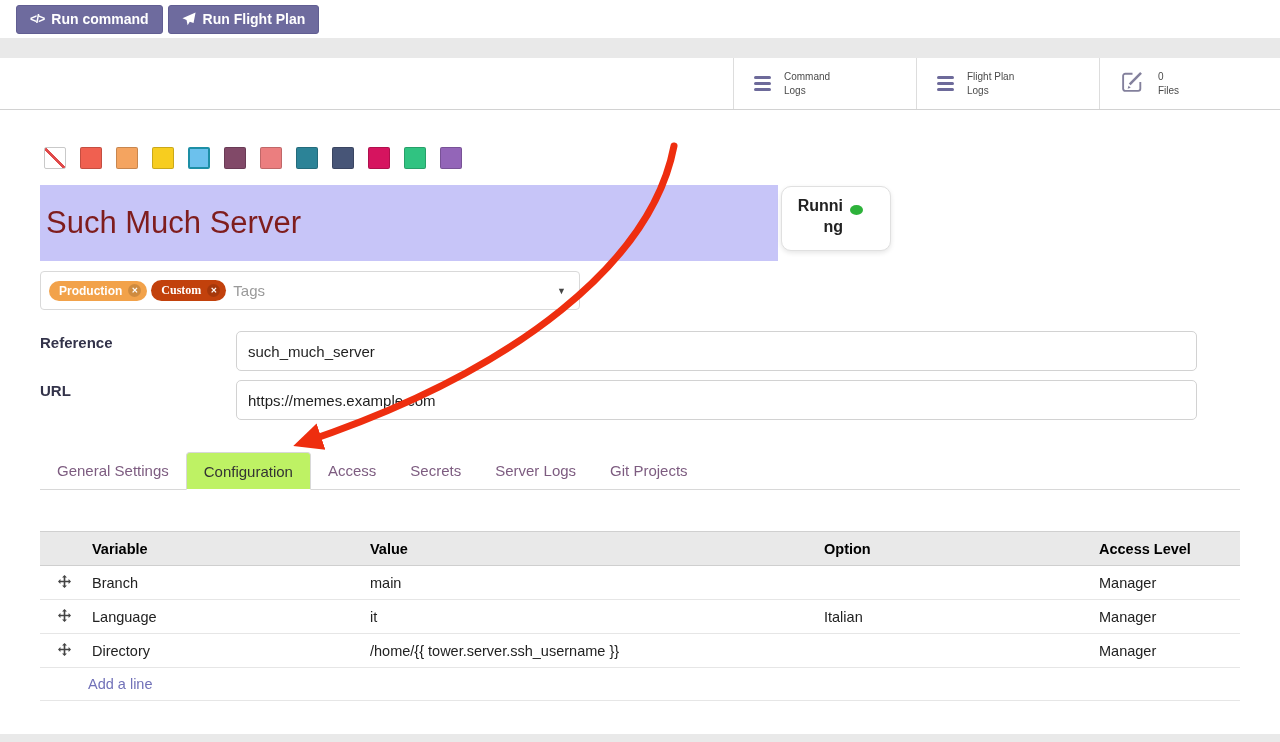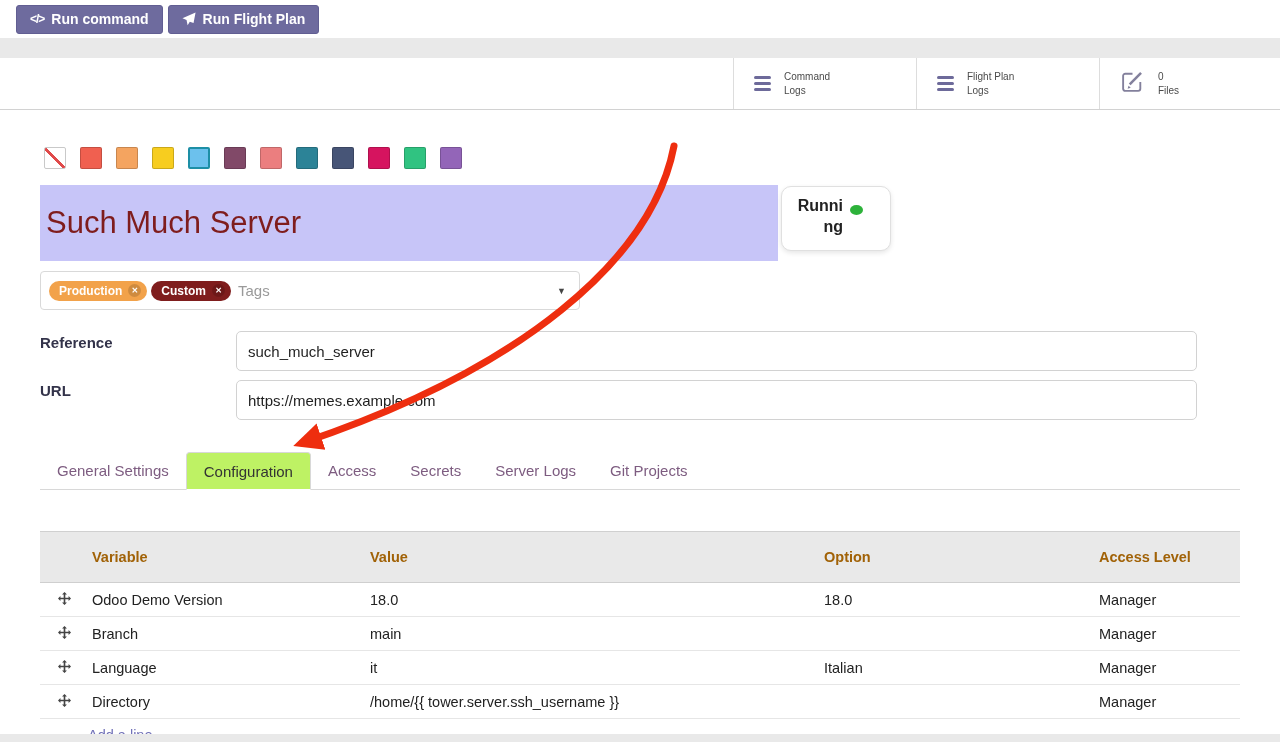--- a/index.html
+++ b/index.html
@@ -70,22 +70,22 @@
   
   .tabs { position:absolute; left:40px; top:452px; width:1200px; height:38px;
           border-bottom:1px solid #d8d8d8; display:flex; }
   .tab { padding:0 17px; line-height:37px; font-size:15px; color:#7d5c80; cursor:pointer; white-space:nowrap; }
   .tab.active { background:#bef264; border:1px solid #d8d8d8; border-bottom:1px solid #fff;
                 border-radius:4px 4px 0 0; color:#333; margin-bottom:-1px; }
 
   
   .table-wrap { position:absolute; left:40px; top:531px; width:1200px; }
   table { border-collapse:collapse; width:100%; font-size:14.5px; color:#222; table-layout:fixed; }
-  thead th { background:#e9e9e9; font-weight:700; text-align:left; height:51px; padding:0 4px;
-             border-top:1px solid #d0d0d0; border-bottom:1px solid #cfcfcf; color:#a16207;margin-left:12px; }
+  thead th { background:#e9e9e9; font-weight:700; text-align:left; height:34px; padding:0 4px;
+             border-top:1px solid #d0d0d0; border-bottom:1px solid #cfcfcf; color:#000000;margin-left:12px; }
   tbody td { height:34px; border-bottom:1px solid #e6e6e6; padding:0 4px; overflow:hidden; white-space:nowrap; }
   td.handle, th.handle { text-align:center; padding:0; }
   .drag-ic { display:inline-block; vertical-align:middle; }
   .add-line { height:33px; line-height:33px; padding-left:48px; color:#7171b8; font-size:14.5px;
               border-bottom:1px solid #e6e6e6; cursor:pointer; }
 
   .bottom-strip { position:absolute; left:0; right:0; top:734px; height:8px; background:#e9e9e9; }
 
   
   .arrow-overlay { position:absolute; left:0; top:0; width:1280px; height:742px;
@@ -172,21 +172,21 @@
 <div class="status-card">
   <span class="status-text">Running</span>
   <span class="status-dot" style="background: rgb(45, 178, 58);"></span>
 </div>
 
 <div class="tags-box">
   <span class="tag-pill" style="background: rgb(242, 162, 74);">
     <span>Production</span>
     <span class="tag-x">✕</span>
   </span>
-  <span class="tag-pill" style="background: #7f1d1d;">
+  <span class="tag-pill" style="background: #c2410c; font-family: Liberation Serif, serif;">
     <span>Custom</span>
     <span class="tag-x">✕</span>
   </span>
   <span class="tags-placeholder">Tags</span>
   <span class="tags-caret">▼</span>
 </div>
 
 <div class="field-label" style="top:334px;">Reference</div>
 <div class="text-input" style="top:331px;">
   <span>such_much_server</span>
@@ -221,29 +221,20 @@
         <th>Value</th>
         <th>Option</th>
         <th>Access Level</th>
       </tr>
     </thead>
     <tbody>
       <tr>
         <td class="handle"><span class="drag-ic"><svg width="13" height="13" viewBox="0 0 16 16">
                 <path d="M8 0 L11 3 H9 V7 H13 V5 L16 8 L13 11 V9 H9 V13 H11 L8 16 L5 13 H7 V9 H3 V11 L0 8 L3 5 V7 H7 V3 H5 Z" fill="#444"></path>
               </svg></span></td>
-        <td>Odoo Demo Version</td>
-        <td>18.0</td>
-        <td>18.0</td>
-        <td>Manager</td>
-      </tr>
-      <tr>
-        <td class="handle"><span class="drag-ic"><svg width="13" height="13" viewBox="0 0 16 16">
-                <path d="M8 0 L11 3 H9 V7 H13 V5 L16 8 L13 11 V9 H9 V13 H11 L8 16 L5 13 H7 V9 H3 V11 L0 8 L3 5 V7 H7 V3 H5 Z" fill="#444"></path>
-              </svg></span></td>
         <td>Branch</td>
         <td>main</td>
         <td></td>
         <td>Manager</td>
       </tr>
       <tr>
         <td class="handle"><span class="drag-ic"><svg width="13" height="13" viewBox="0 0 16 16">
                 <path d="M8 0 L11 3 H9 V7 H13 V5 L16 8 L13 11 V9 H9 V13 H11 L8 16 L5 13 H7 V9 H3 V11 L0 8 L3 5 V7 H7 V3 H5 Z" fill="#444"></path>
               </svg></span></td>
         <td>Language</td>

